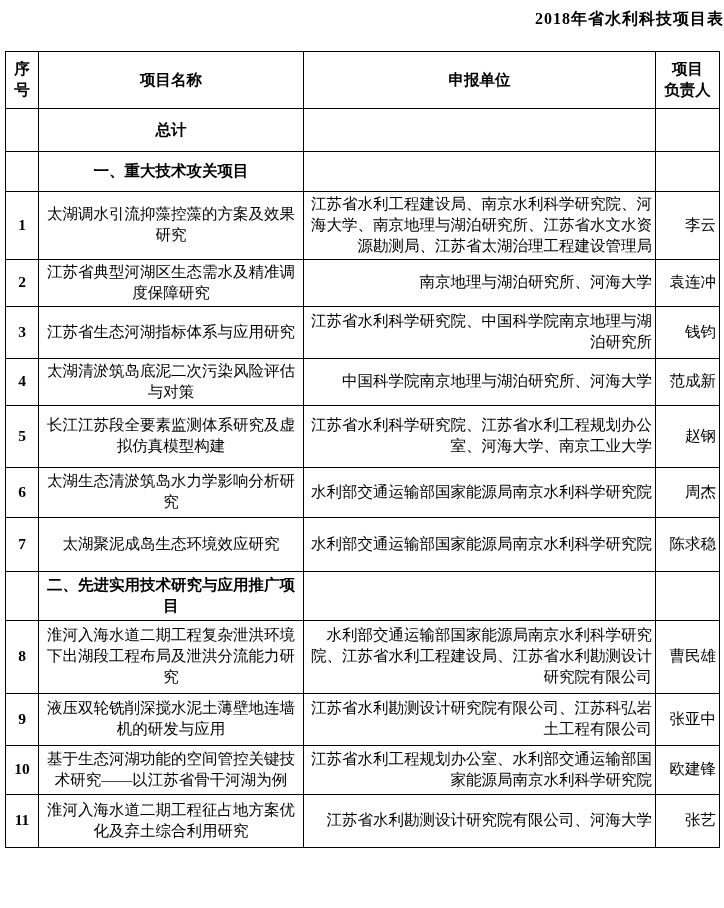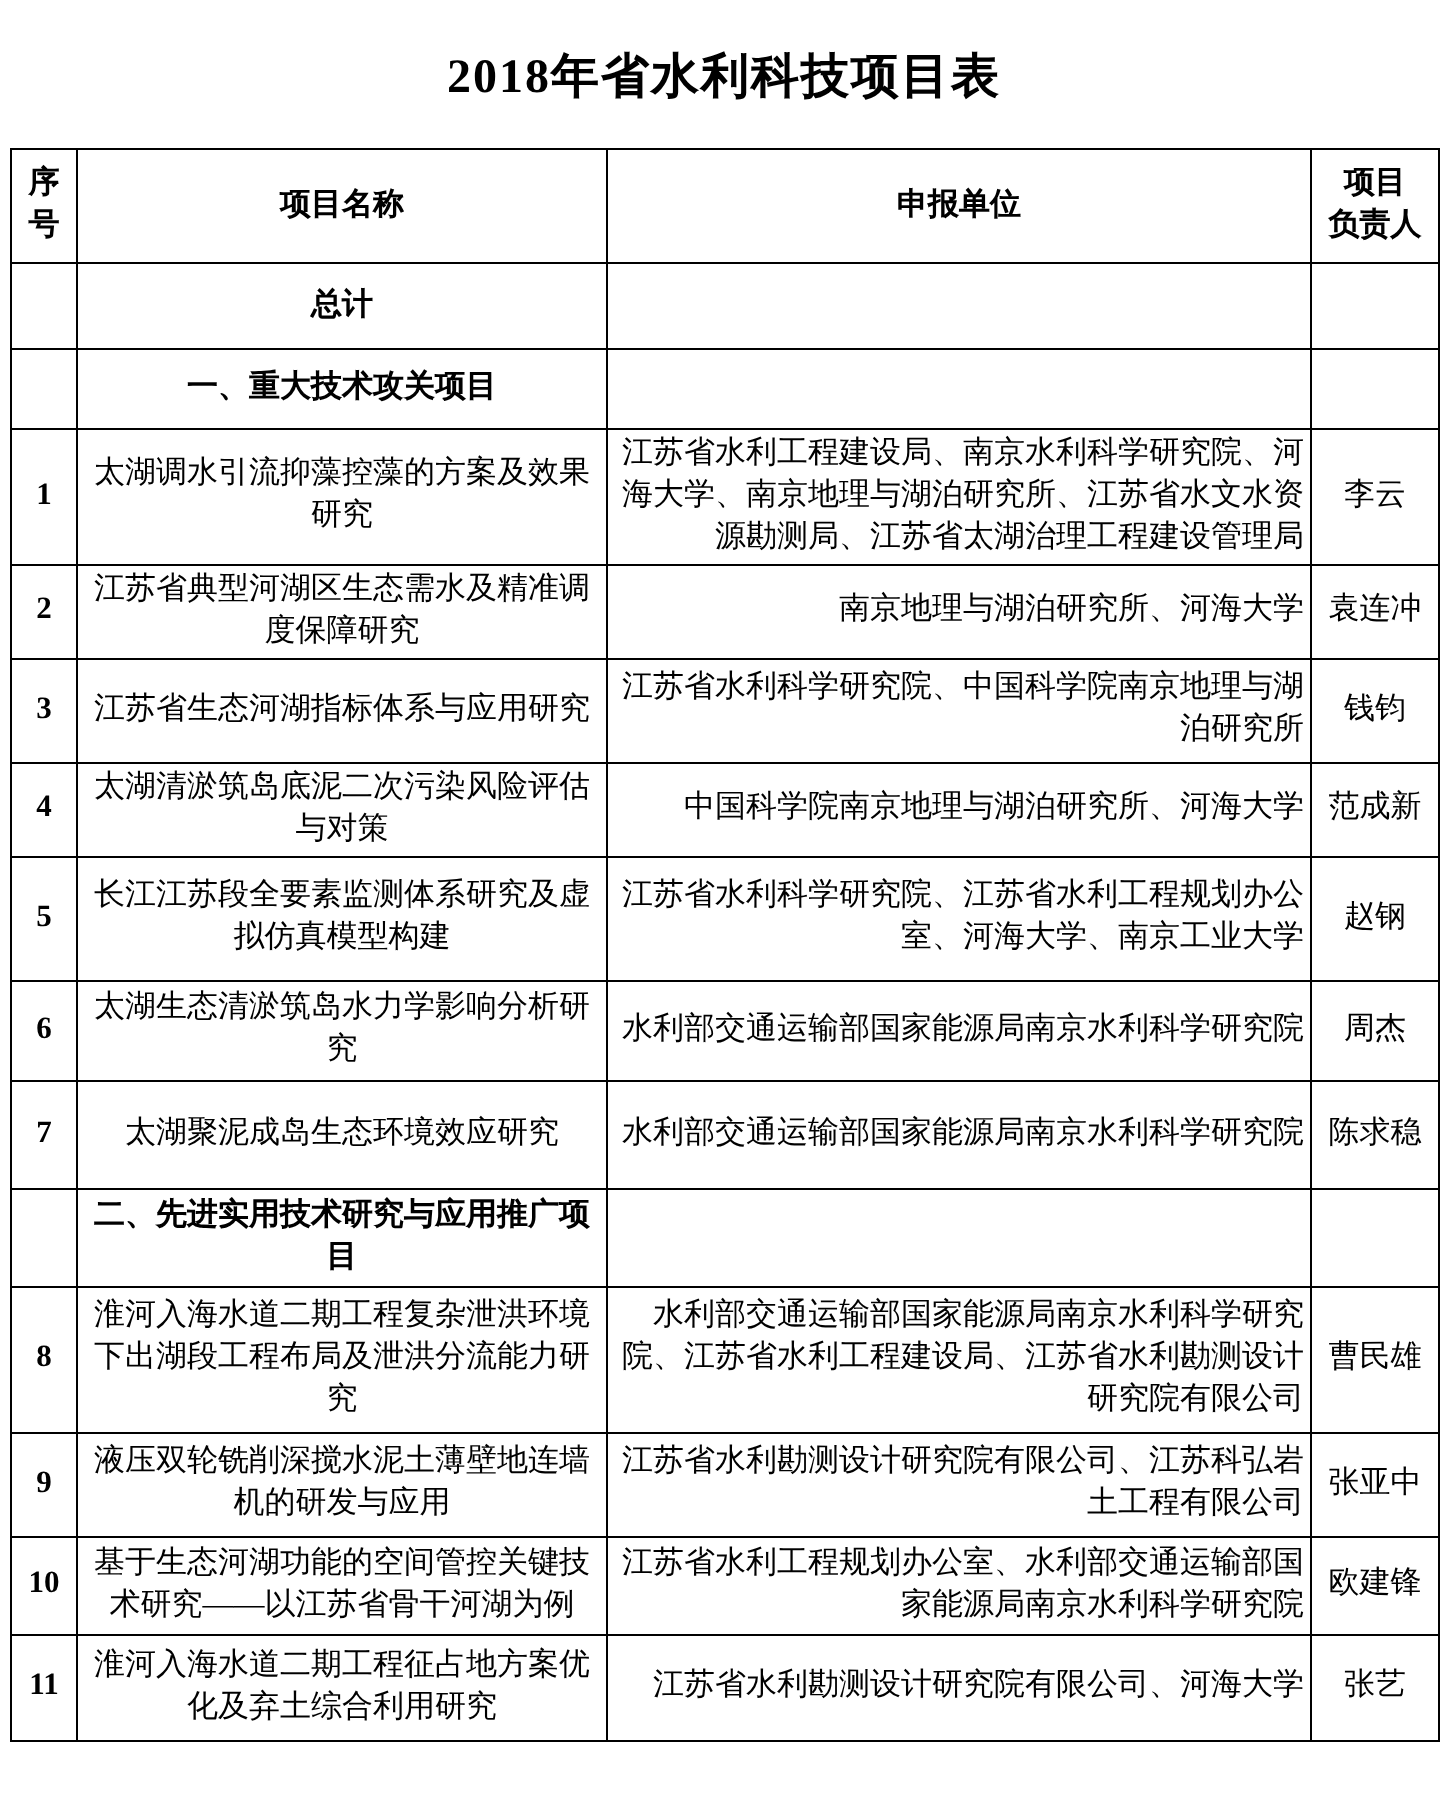--- a/index.html
+++ b/index.html
@@ -10,26 +10,26 @@
     height: 908px;
     font-family: "Liberation Serif", "DejaVu Serif", serif;
     color: #000;
   }
   .page {
     width: 724px;
     height: 908px;
     overflow: hidden;
   }
   .doc-title {
-    margin: 13px;
+    margin: 0;
     padding-top: 9px;
     height: 48px;
     box-sizing: border-box;
-    text-align: center;
-    font-size: 24px;
+    text-align: right;
+    font-size: 16px;
     font-weight: bold;
     letter-spacing: 1px;
   }
   .tbl {
     display: table;
     border-collapse: collapse;
     margin: 3px 0 0 5px;
     width: 714px;
     table-layout: fixed;
     font-size: 15.5px;
@@ -40,21 +40,21 @@
     display: table-cell;
     border: 1px solid #000;
     vertical-align: middle;
     padding: 2px 3px;
     box-sizing: border-box;
     overflow: hidden;
   }
   .c-index  { width: 33px;  text-align: center; font-weight: bold; }
   .c-name   { width: 265px; text-align: center; }
   .c-unit   { width: 352px; text-align: right; }
-  .c-leader { width: 64px;  text-align: center; }
+  .c-leader { width: 64px;  text-align: right; }
   .hdr .cell { font-weight: bold; text-align: center; }
   .hdr .c-leader { white-space: pre-line; }
   .row-total .c-name { text-align: center; font-weight: bold; }
   .row-section .c-name { font-weight: bold; }
 </style>
 </head>
 <body>
 
 <div class="page">
 

